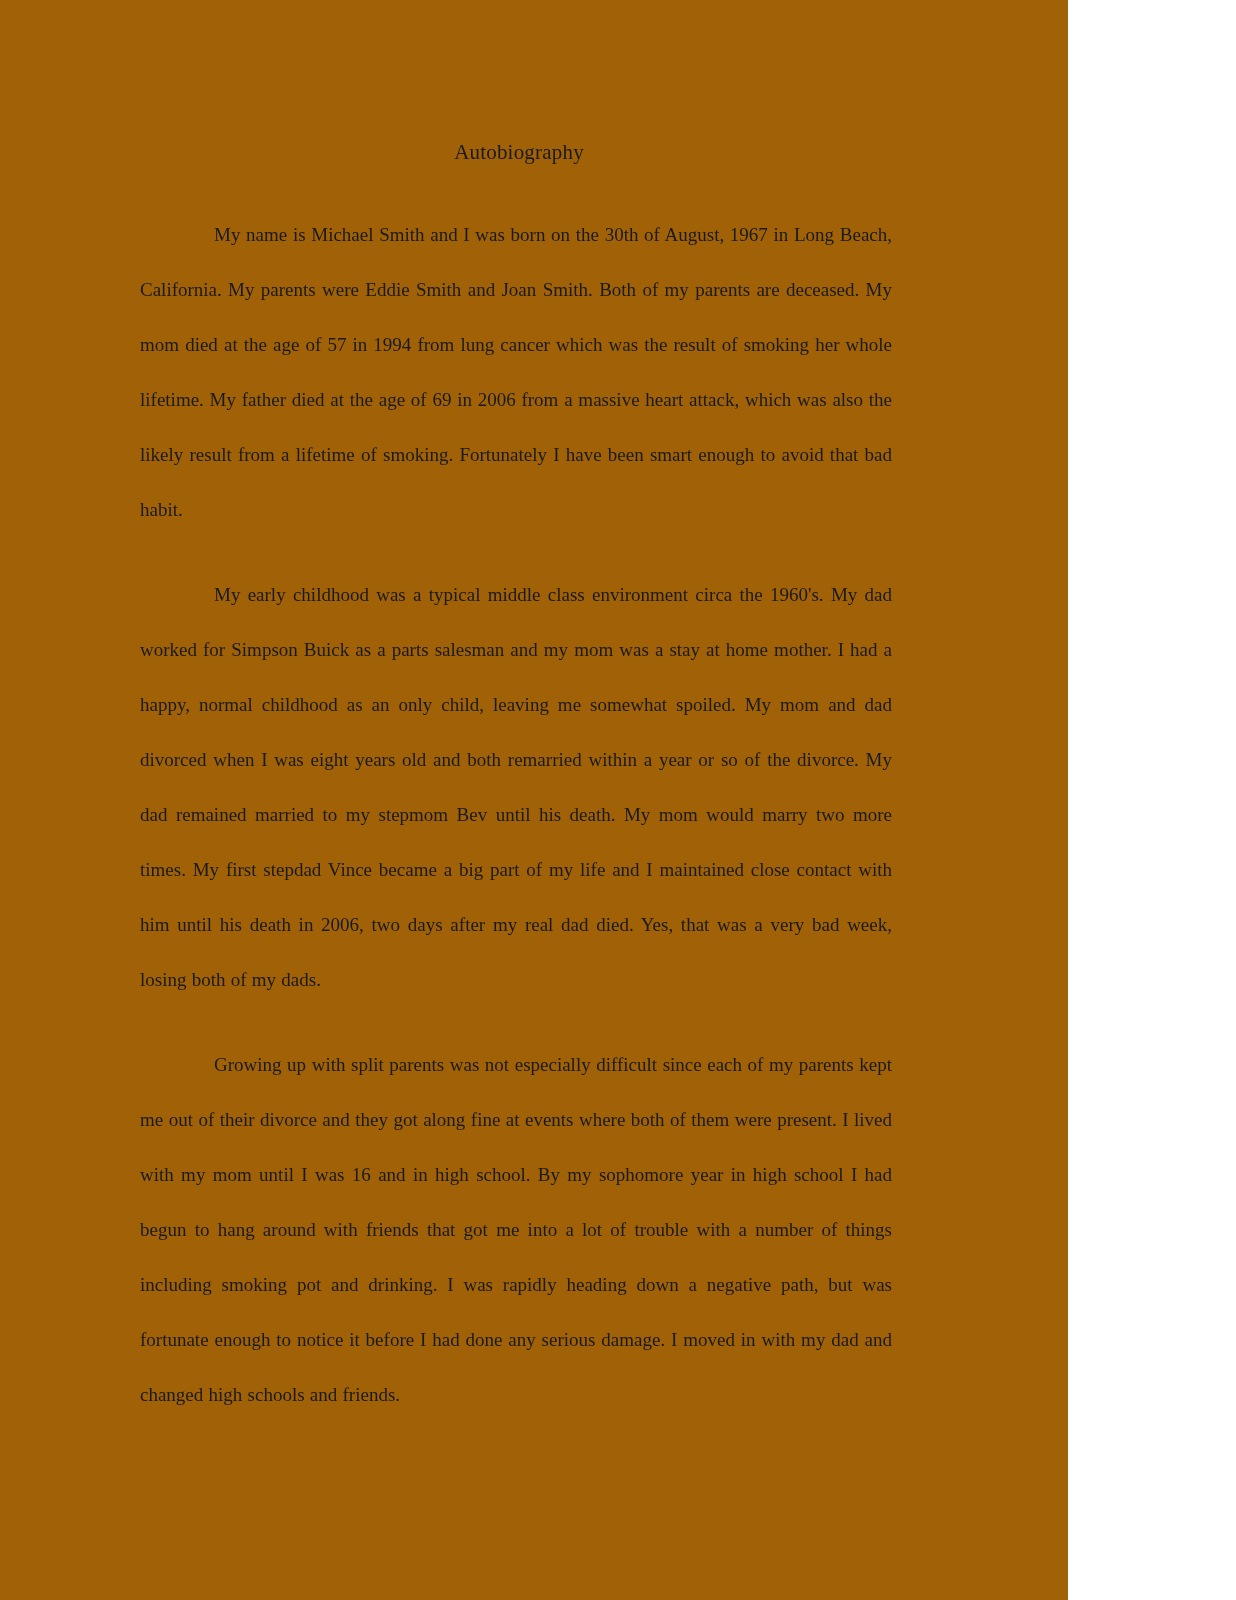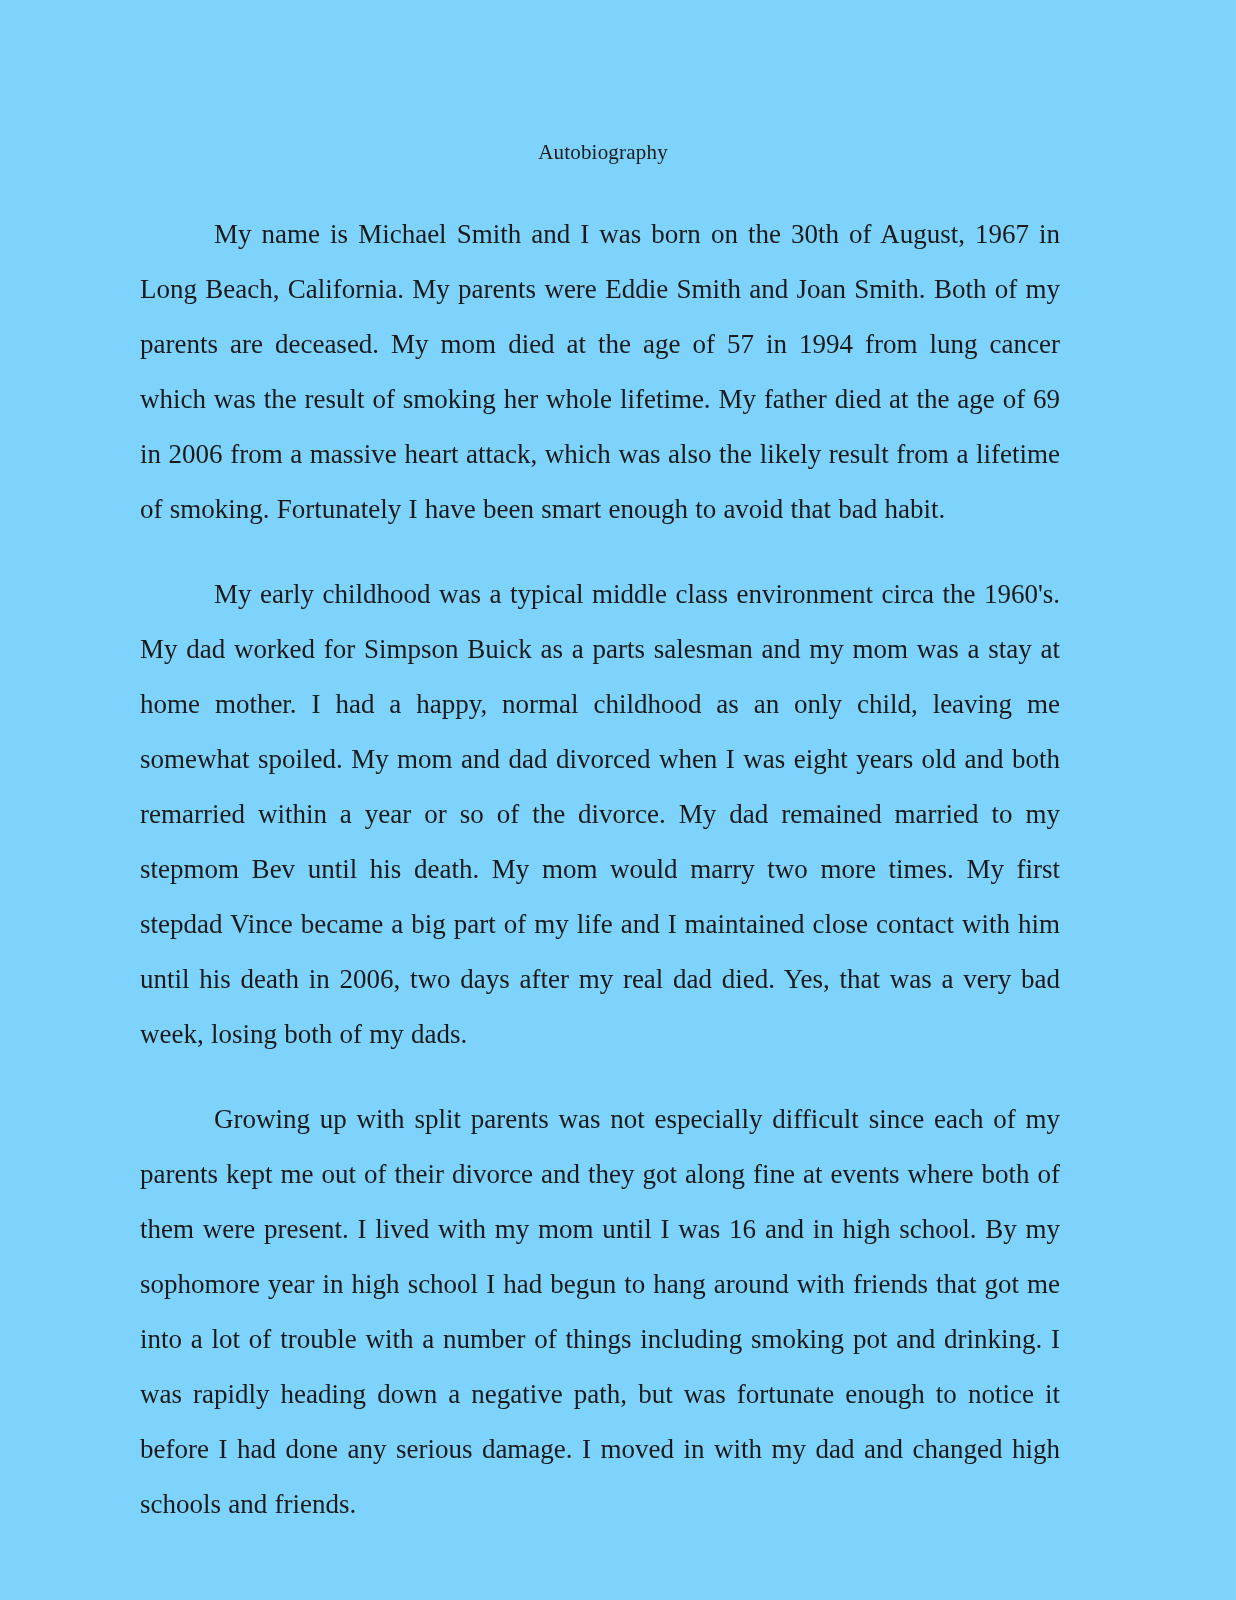--- a/index.html
+++ b/index.html
@@ -9,36 +9,36 @@
   }
   body {
     width: 1236px;
     height: 1600px;
     font-family: "Liberation Serif", "DejaVu Serif", serif;
     color: #1a1a1a;
     overflow: hidden;
   }
   .page {
     position: relative;
-    width: 1236px;
+    width: 1068px;
     height: 1600px;
-    background: #7dd3fc;
+    background: #a16207;
     box-sizing: border-box;
     padding: 140px 170px 0 140px;
   }
   .doc-title {
     text-align: center;
     font-size: 21px;
     line-height: 1.2;
     margin: 0 0 42px 0;
     font-weight: normal;
     letter-spacing: 0.2px;
   }
   .para {
-    font-size: 27px;
+    font-size: 19px;
     line-height: 55px;
     text-align: justify;
     text-justify: inter-word;
     margin: 0 6px 30px 0;
     text-indent: 74px;
     word-spacing: 0.5px;
   }
   .para:last-child {
     margin-bottom: 0;
   }

